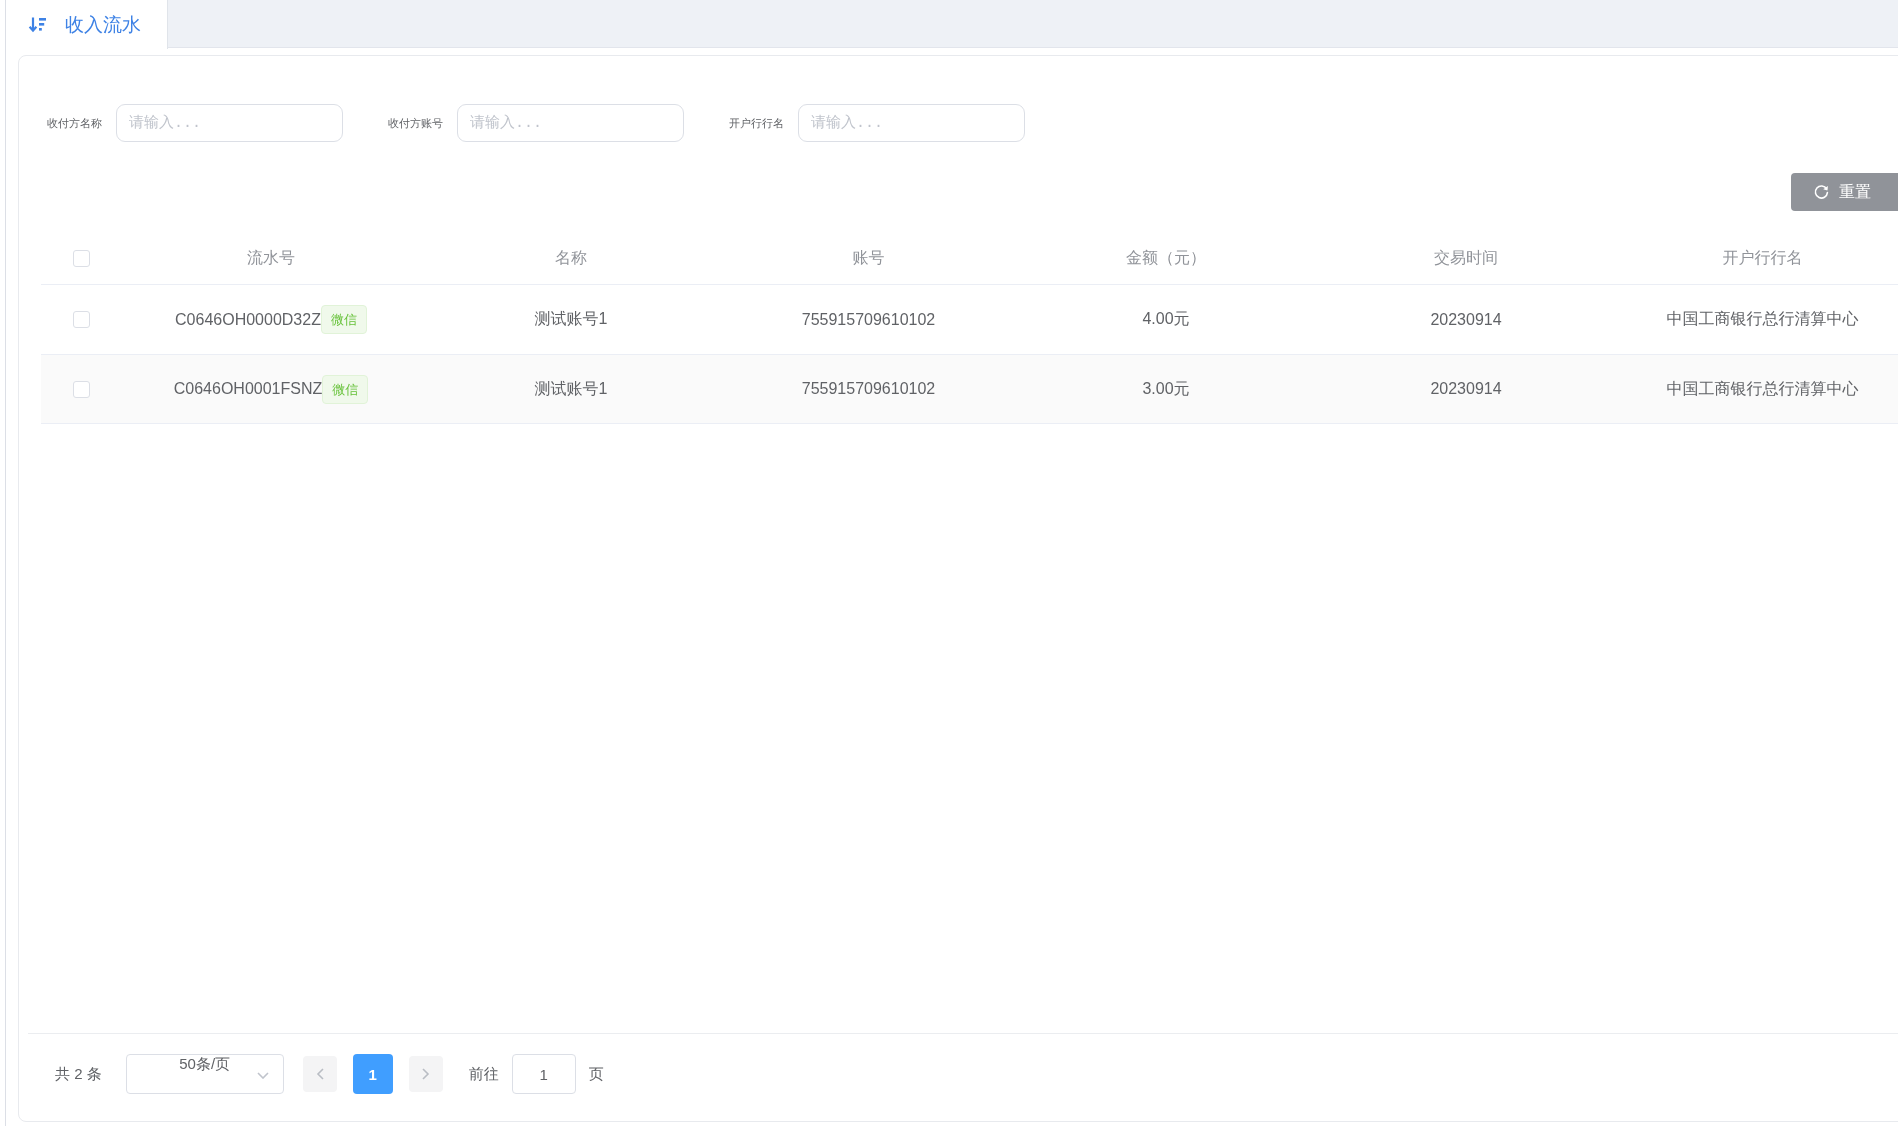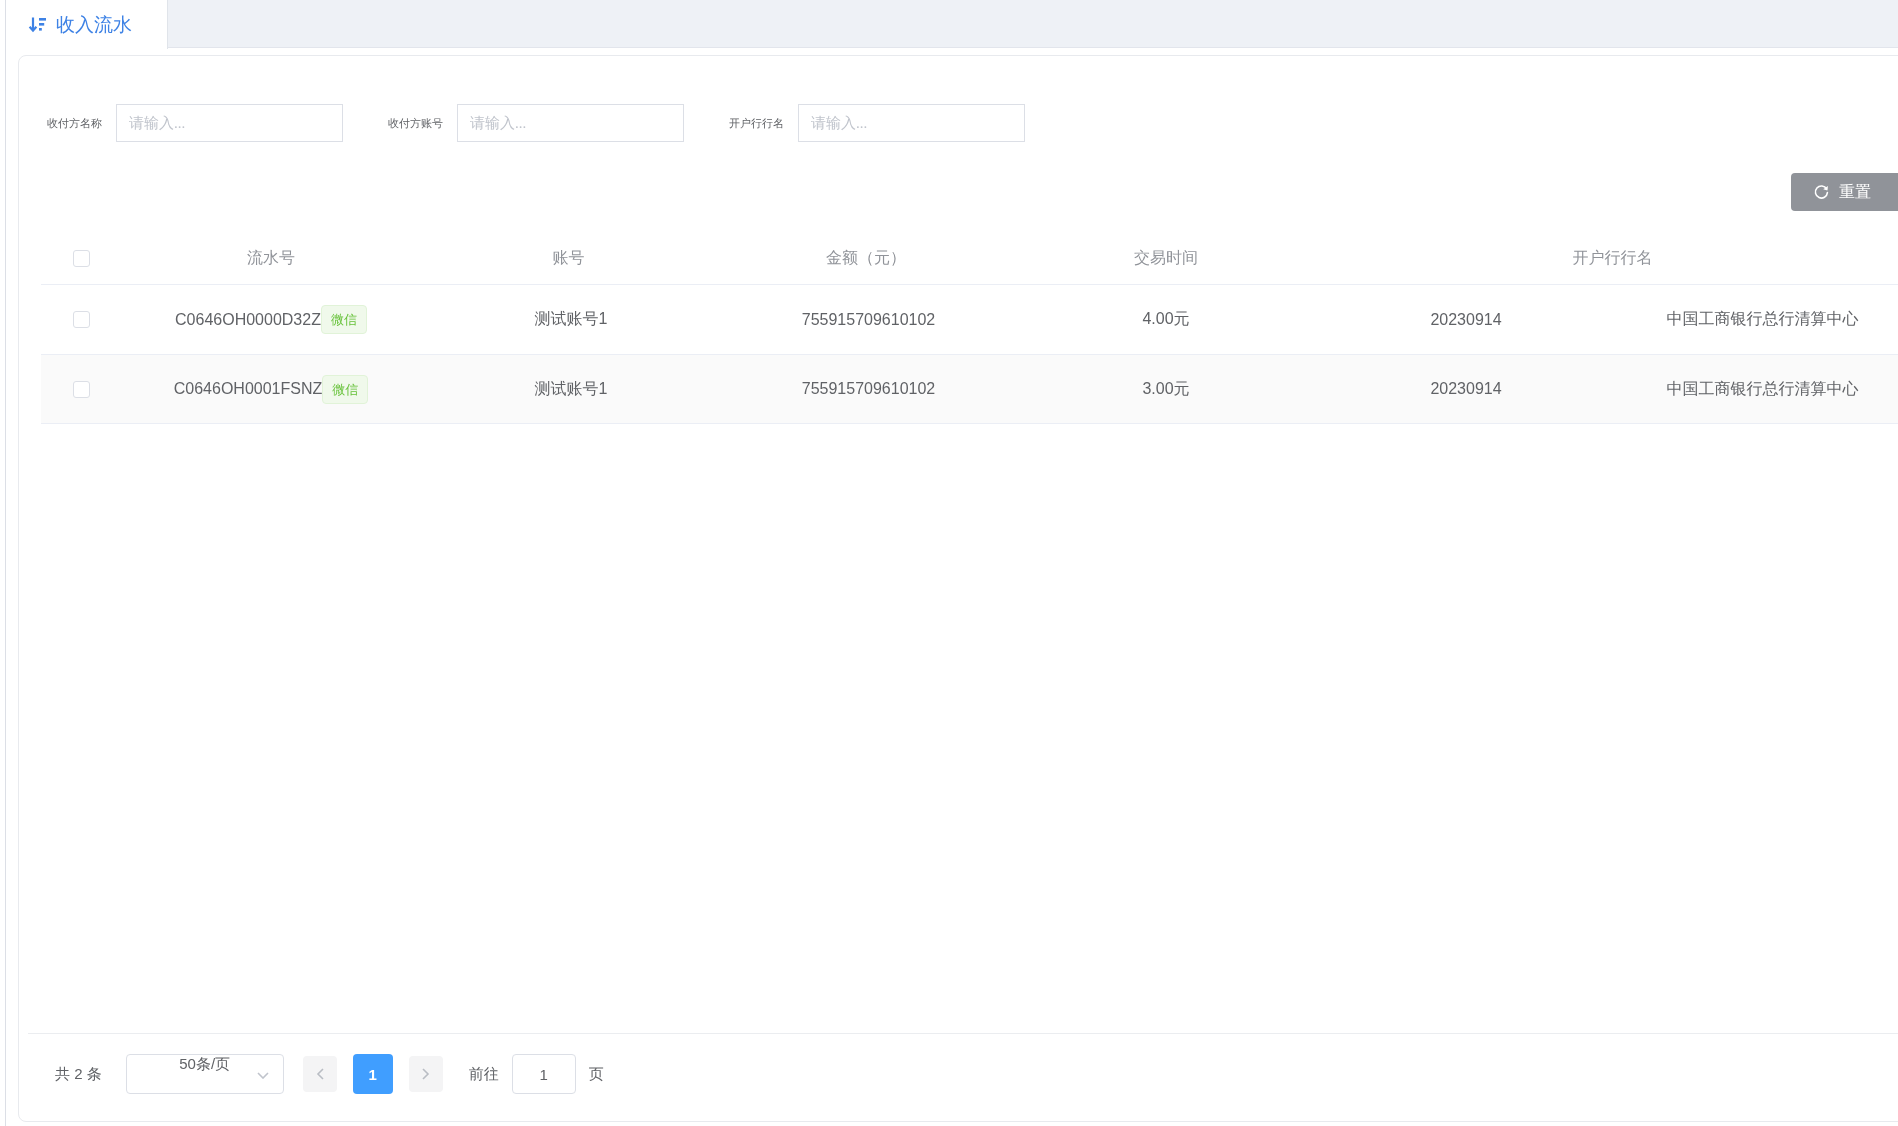--- a/index.html
+++ b/index.html
@@ -11,35 +11,35 @@
   }
   *{margin:0;padding:0;box-sizing:border-box;}
   html,body{width:1898px;height:1126px;overflow:hidden;background:#fff;
     font-family:"Liberation Sans","DejaVu Sans",sans-serif;color:var(--text-main);}
   .app-left-line{position:absolute;left:5px;top:0;bottom:0;width:1px;background:#dcdfe6;}
 
   
   .tabbar{position:absolute;left:6px;top:0;right:0;height:48px;background:var(--tabbar-bg);
     border-bottom:1px solid #e2e5ec;}
   .tab-active{position:absolute;left:0;top:0;width:162px;height:49px;background:#fff;
-    border-right:1px solid #e0e4ea;display:flex;align-items:center;gap:9px;
+    border-right:1px solid #e0e4ea;display:flex;align-items:center;gap:18px;
     padding-left:21px;color:var(--accent);font-size:19px;cursor:pointer;}
   .tab-active svg{flex:0 0 auto;}
 
   
   .card{position:absolute;left:18px;top:55px;width:1912px;height:1067px;background:#fff;
     border:1px solid var(--border-card);border-radius:8px;}
 
   
   .filters{position:absolute;left:28px;top:48px;display:flex;align-items:center;}
   .filter-group{display:flex;align-items:center;margin-right:45px;}
   .filter-label{font-size:11px;color:#606266;margin-right:14px;white-space:nowrap;}
-  .filter-input{width:227px;height:38px;border:1px solid var(--border-input);border-radius:0;
+  .filter-input{width:227px;height:38px;border:1px solid var(--border-input);border-radius:9px;
     padding:8px 12px;font-size:15px;color:var(--text-main);outline:none;
-    font-family:Liberation Serif, serif;}
+    font-family:Liberation Mono, monospace;}
   .filter-input::placeholder{color:var(--placeholder);}
 
   
   .reset-btn{position:absolute;left:1772px;top:117px;width:122px;height:38px;
     background:var(--btn-grey);border:none;border-radius:4px;color:#fff;font-size:16px;
     display:flex;align-items:center;justify-content:flex-start;gap:9px;padding-left:22px;
     cursor:pointer;font-family:"Liberation Sans","DejaVu Sans",sans-serif;}
 
   
   .table{position:absolute;left:22px;top:177px;width:1868px;font-size:16px;}
@@ -127,20 +127,21 @@
     </svg>
     <span>重置</span>
   </button>
 
   <div class="table">
     <div class="tr thead">
       <div class="td col-check">
           <span class="checkbox"></span>
         </div>
       <div class="td col-flow">流水号</div>
+      <div class="td col-name">名称</div>
       <div class="td col-acct">账号</div>
       <div class="td col-amt">金额（元）</div>
       <div class="td col-time">交易时间</div>
       <div class="td col-bank">开户行行名</div>
     </div>
 
     <div class="tr trow">
       <div class="td col-check">
           <span class="checkbox"></span>
         </div>

